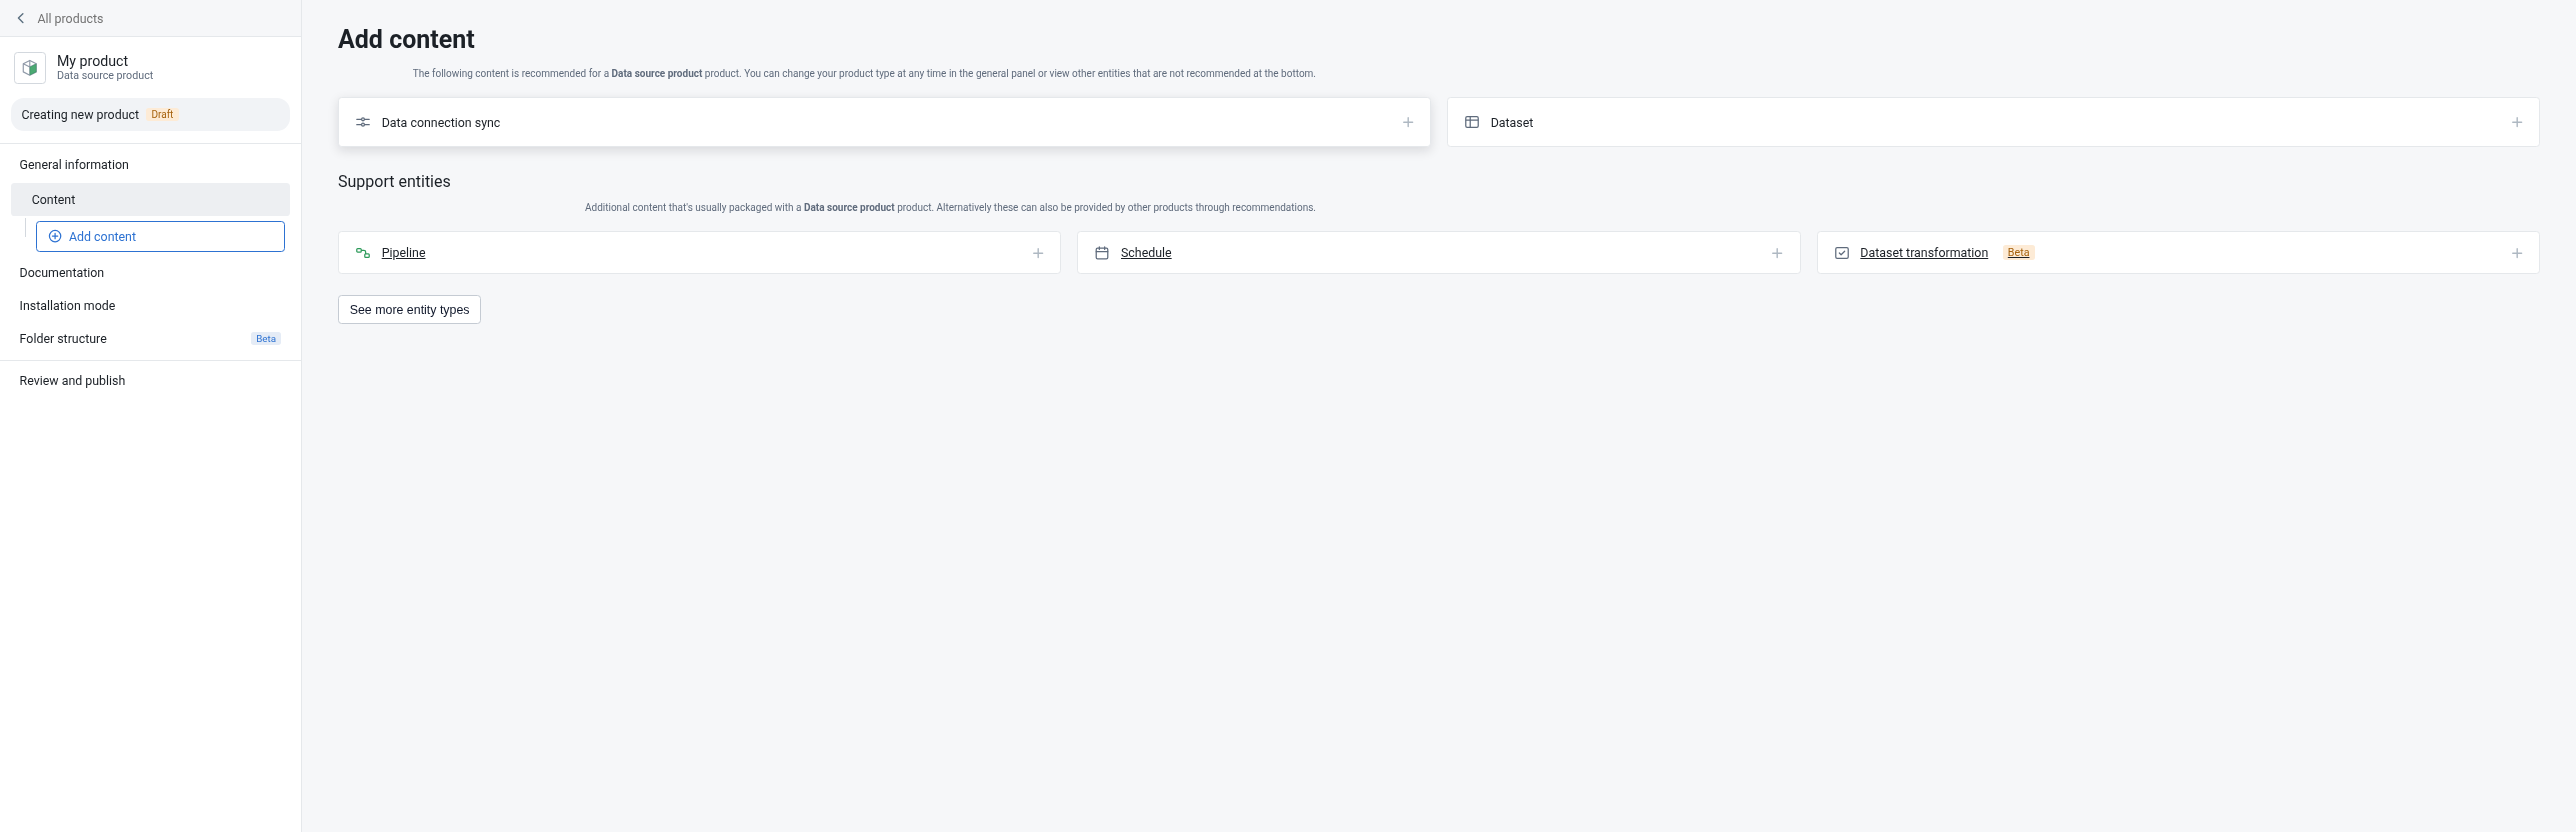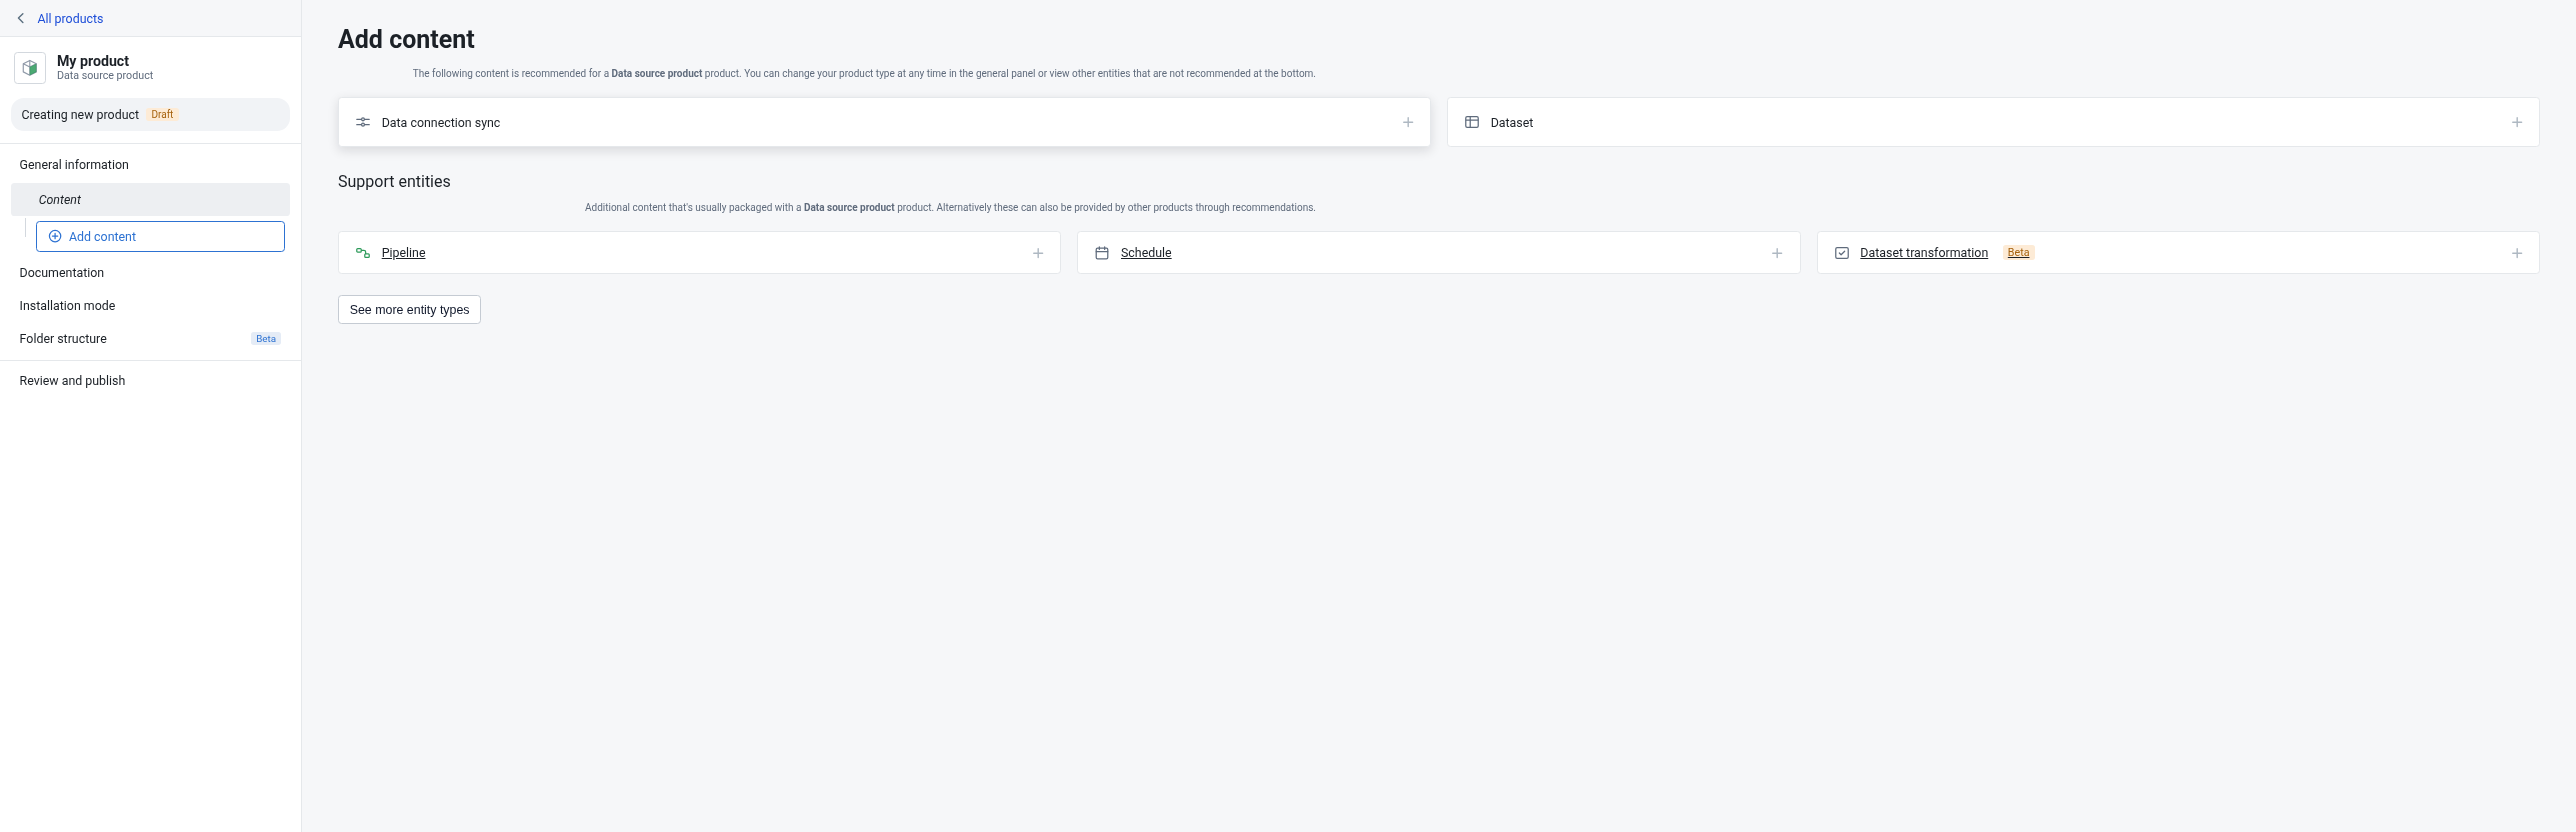--- a/index.html
+++ b/index.html
@@ -24,36 +24,36 @@
   .back-row {
     display: flex;
     align-items: center;
     gap: 9px;
     padding: 10.7px 14.2px;
     border-bottom: 0.9px solid #e5e8eb;
     cursor: pointer;
     background:#f6f7f9;
   }
   .back-row .arrow { color:#5c7080; }
-  .back-row span { font-size: 12.4px; color:#1d4ed8; }
+  .back-row span { font-size: 12.4px; color:#737373; }
 
   .product-header {
     display: flex;
     align-items: center;
     gap: 10.7px;
     padding: 14.2px 14.2px 10.7px 14.2px;
   }
   .product-icon-box {
     width: 32px; height: 32px;
     border: 0.9px solid #d3d8de;
     border-radius: 3.6px;
     display: flex; align-items: center; justify-content: center;
     background: #fff;
   }
-  .product-title { font-size: 14.2px; font-weight: 700; }
+  .product-title { font-size: 14.2px; font-weight: 400; }
   .product-sub { font-size: 10.7px; color:#5f6b7c; }
 
   .status-card {
     margin: 3.6px 10.7px 12.4px 10.7px;
     background: #f1f3f6;
     border-radius: 13px;
     padding: 9px 10.7px;
     display: flex;
     align-items: center;
     gap: 7.1px;
@@ -70,21 +70,21 @@
 
   .nav-item {
     padding: 9px 19.6px;
     font-size: 12.4px;
     color:#1c2127;
     cursor:pointer;
     display:flex;
     align-items:center;
     justify-content: space-between;
   }
-  .nav-item.active { background:#edeff2; border-radius:3.6px; margin:1.8px 10.7px; padding:9px 28px;font-style:italic; }
+  .nav-item.active { background:#edeff2; border-radius:3.6px; margin:1.8px 10.7px; padding:9px 21px; }
 
   .sub-item {
     margin: 3.6px 16px 3.6px 36px;
     border:0.9px solid #2d72d2;
     border-radius:3.6px;
     padding: 7.1px 10.7px;
     display:flex;
     align-items:center;
     gap:7.1px;
     color:#2d72d2;

